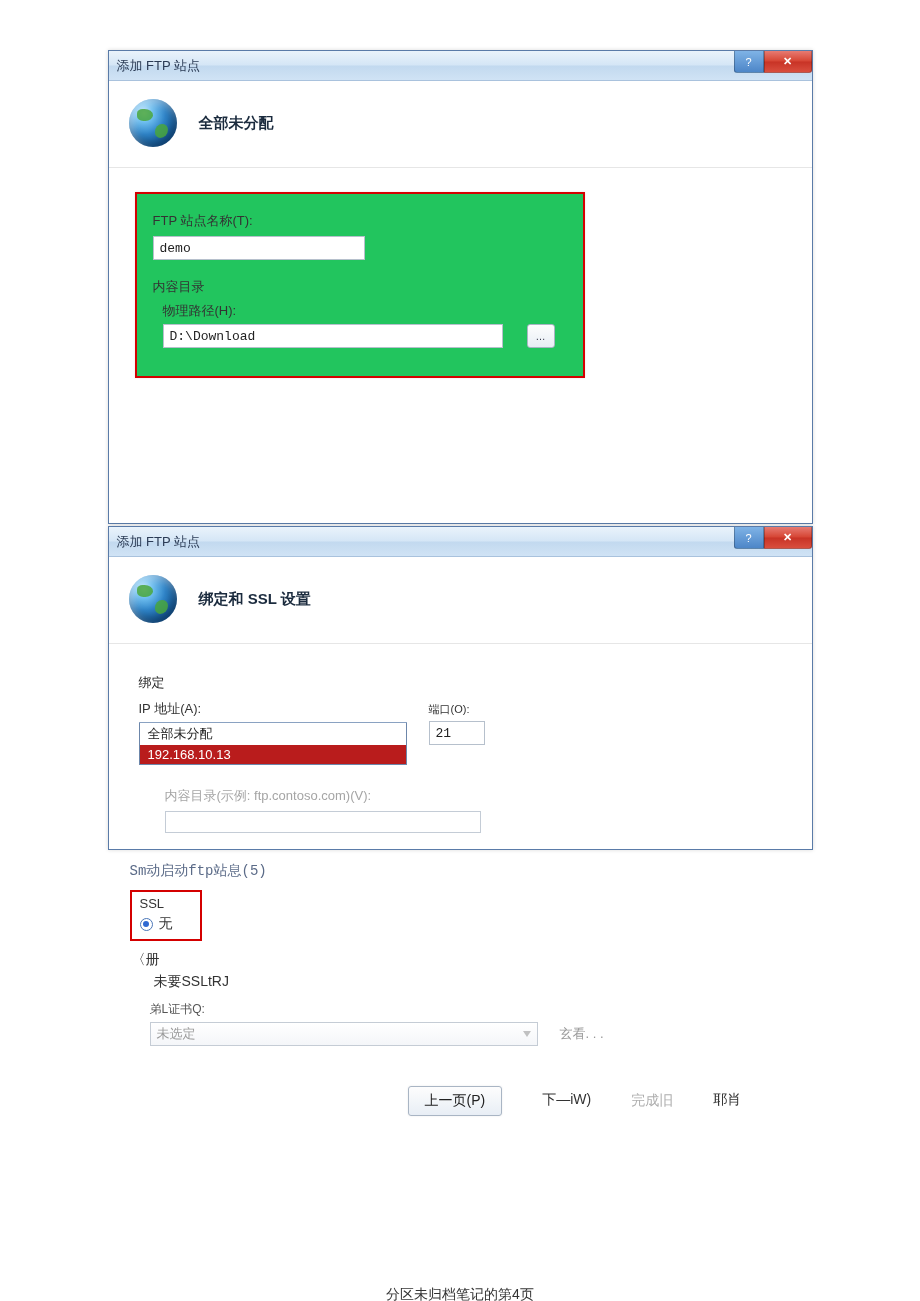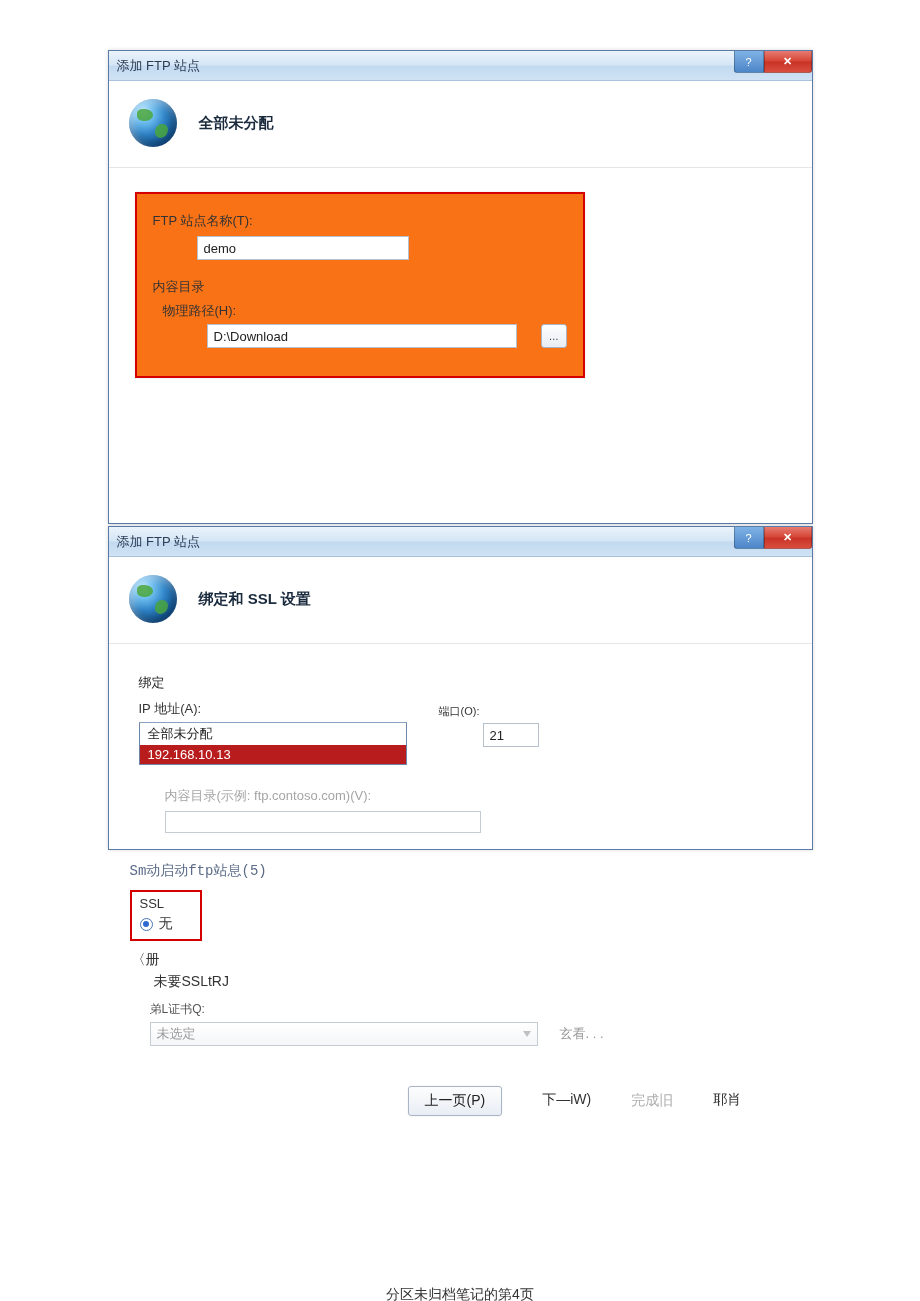--- a/index.html
+++ b/index.html
@@ -93,53 +93,52 @@
     color: #1b2b3e;
   }
   .body {
     padding: 24px 26px 10px 26px;
     min-height: 120px;
   }
   .redbox {
     border: 2.5px solid #d40000;
     padding: 18px 16px 28px 16px;
     width: 450px;
-    background: #f97316;
+    background: #22c55e;
     box-shadow: 0 0 2px rgba(0,0,0,.1);
   }
   .lbl { font-size: 13px; color: #333; margin-bottom: 6px; display: block; }
   .sublbl { font-size: 13px; color: #333; margin: 6px 0 4px 10px; }
   .textbox {
     display: block;
     border: 1px solid #b6c0cc;
     background: #fff;
     height: 24px;
     padding: 2px 6px;
     font-size: 13px;
-    font-family: Liberation Sans, sans-serif;
+    font-family: Liberation Mono, monospace;
     color: #222;
-    margin-left: 44px;
   }
   .pathrow { display: flex; align-items: flex-end; margin-left: 10px; gap: 24px; }
   .browse-btn {
     width: 28px; height: 24px;
     border: 1px solid #a9b5c4;
     background: linear-gradient(to bottom, #fdfdfd, #e8eef5);
     border-radius: 3px;
     font-size: 10px;
     color: #334;
     cursor: pointer;
   }
   .section-title { font-size: 13px; margin: 18px 0 2px 0; }
   .d1-body-spacer { height: 135px; }
 
   
   .fieldset-label { font-size: 13px; color: #222; }
   .binding { padding: 6px 4px; }
-  .row2 { display: flex; gap: 32px; align-items: flex-end; margin-top: 8px; }
+  .row2 { display: flex; gap: 22px; align-items: center; margin-top: 8px; }
   .col-ip { width: 268px; position: relative; }
   .col-port { width: 70px; }
   .combo {
     display: flex;
     border: 1px solid #8aa2c2;
   }
   .combo-input {
     flex: 1;
     height: 23px;
     border: none;

